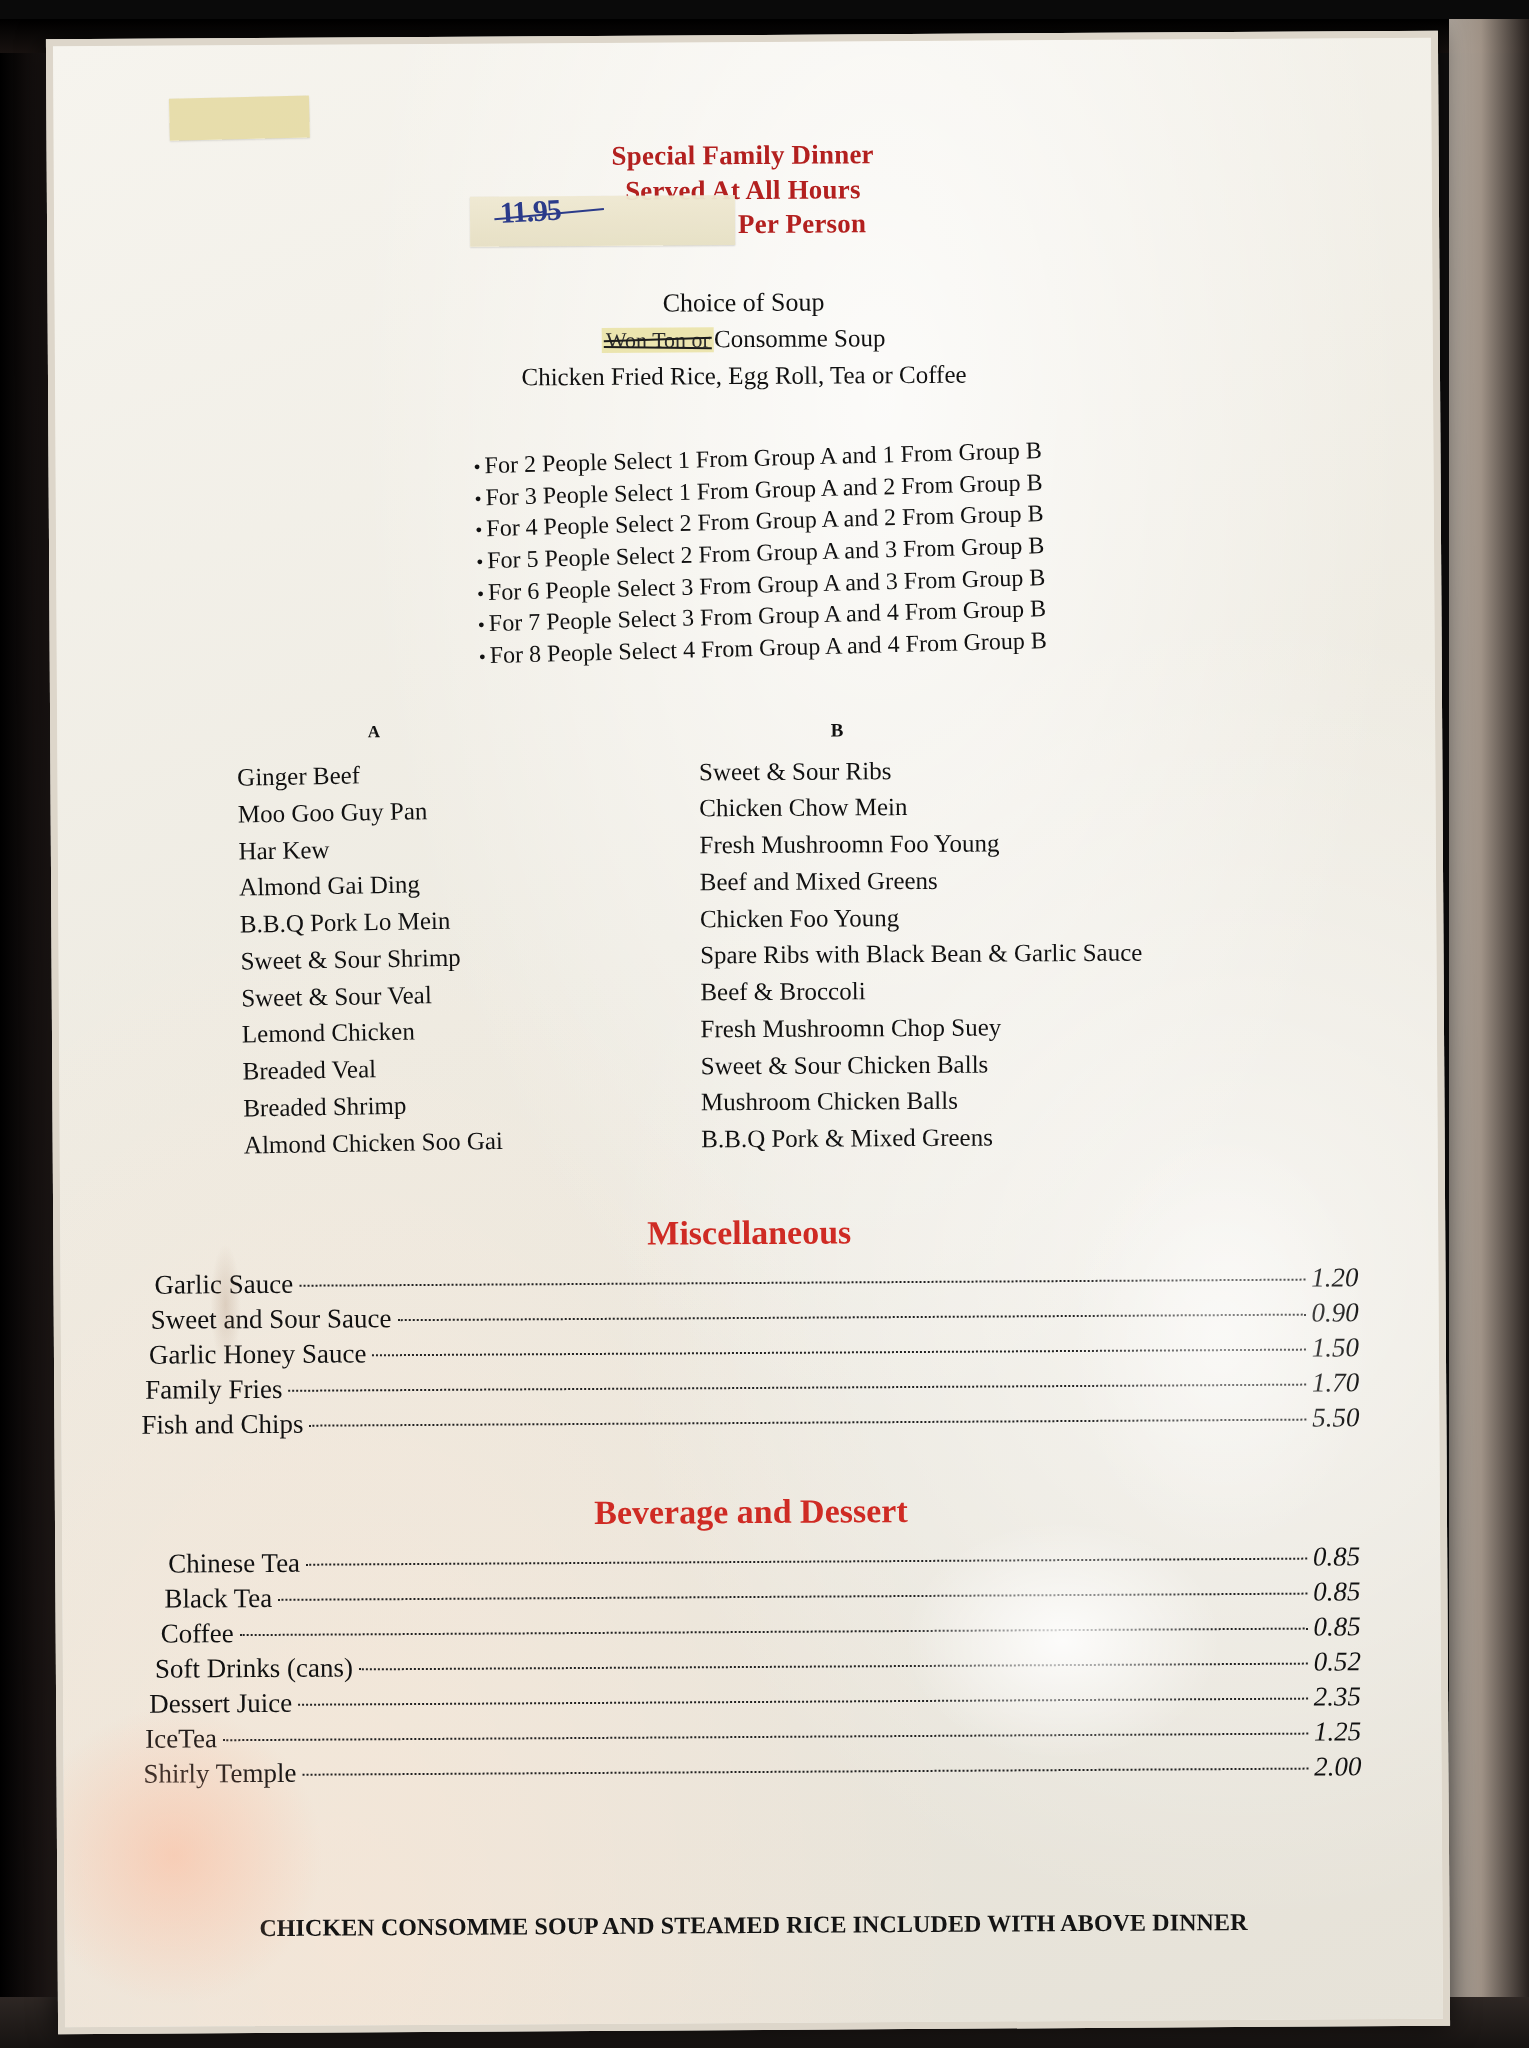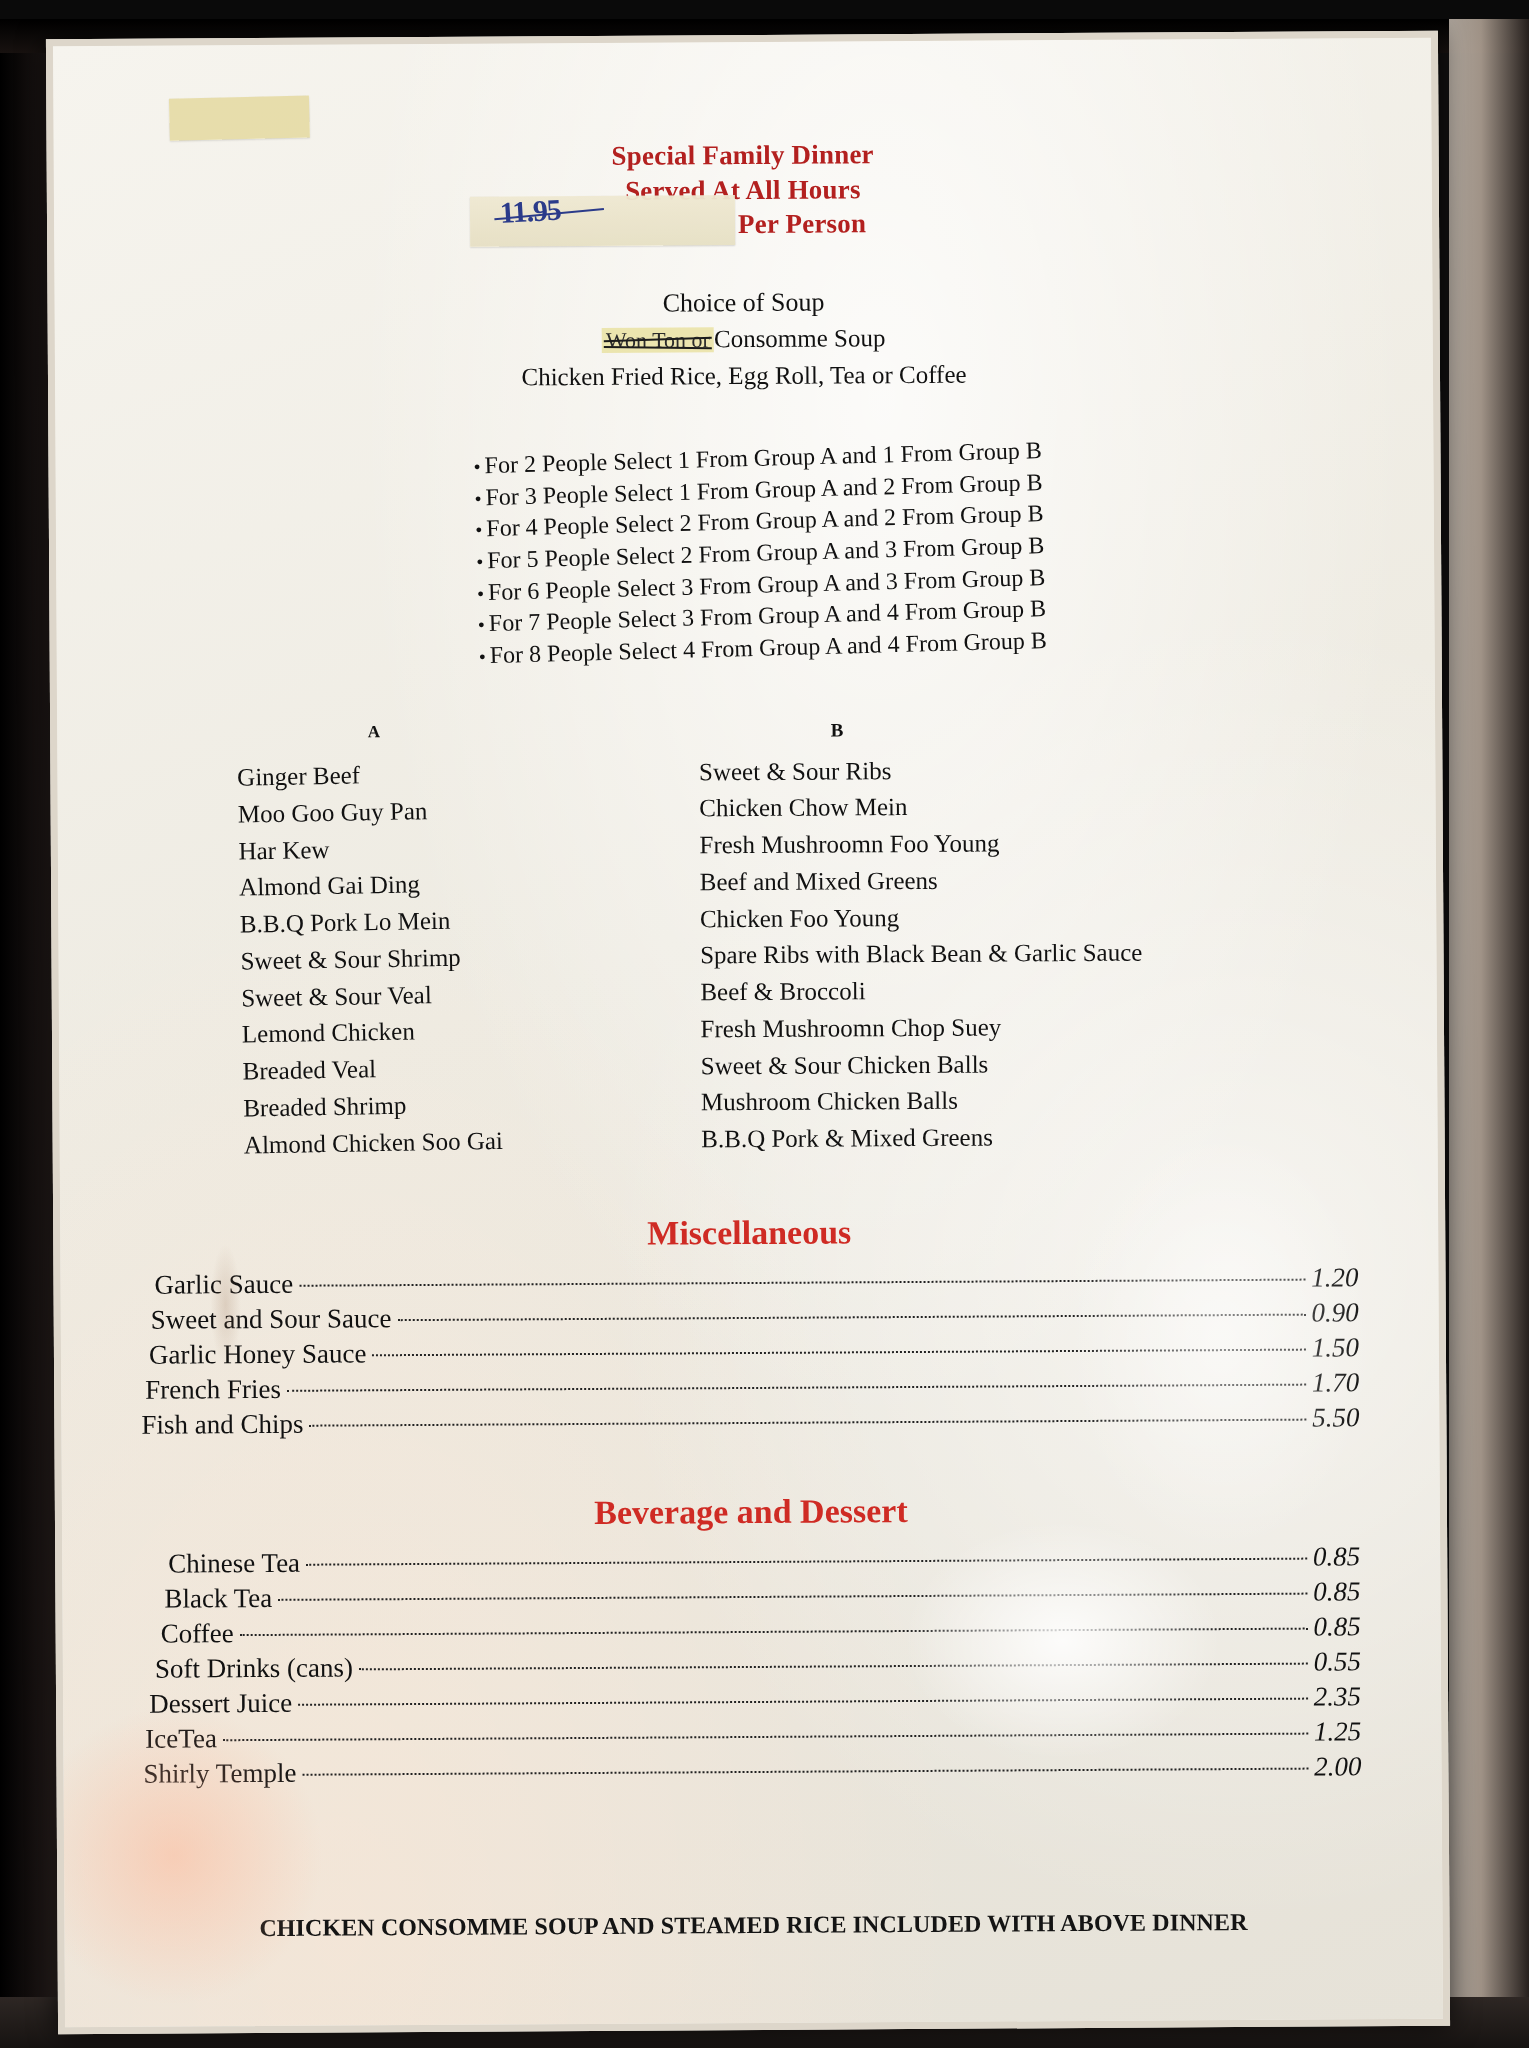--- a/index.html
+++ b/index.html
@@ -379,21 +379,21 @@
           <span class="pr-name">Sweet and Sour Sauce</span>
           <span class="pr-dots"></span>
           <span class="pr-price">0.90</span>
         </div>
         <div class="price-row">
           <span class="pr-name">Garlic Honey Sauce</span>
           <span class="pr-dots"></span>
           <span class="pr-price">1.50</span>
         </div>
         <div class="price-row">
-          <span class="pr-name">French Fries</span>
+          <span class="pr-name">Family Fries</span>
           <span class="pr-dots"></span>
           <span class="pr-price">1.70</span>
         </div>
         <div class="price-row">
           <span class="pr-name">Fish and Chips</span>
           <span class="pr-dots"></span>
           <span class="pr-price">5.50</span>
         </div>
       </div>
 
@@ -410,21 +410,21 @@
           <span class="pr-price">0.85</span>
         </div>
         <div class="price-row">
           <span class="pr-name">Coffee</span>
           <span class="pr-dots"></span>
           <span class="pr-price">0.85</span>
         </div>
         <div class="price-row">
           <span class="pr-name">Soft Drinks (cans)</span>
           <span class="pr-dots"></span>
-          <span class="pr-price">0.55</span>
+          <span class="pr-price">0.52</span>
         </div>
         <div class="price-row">
           <span class="pr-name">Dessert Juice</span>
           <span class="pr-dots"></span>
           <span class="pr-price">2.35</span>
         </div>
         <div class="price-row">
           <span class="pr-name">IceTea</span>
           <span class="pr-dots"></span>
           <span class="pr-price">1.25</span>

